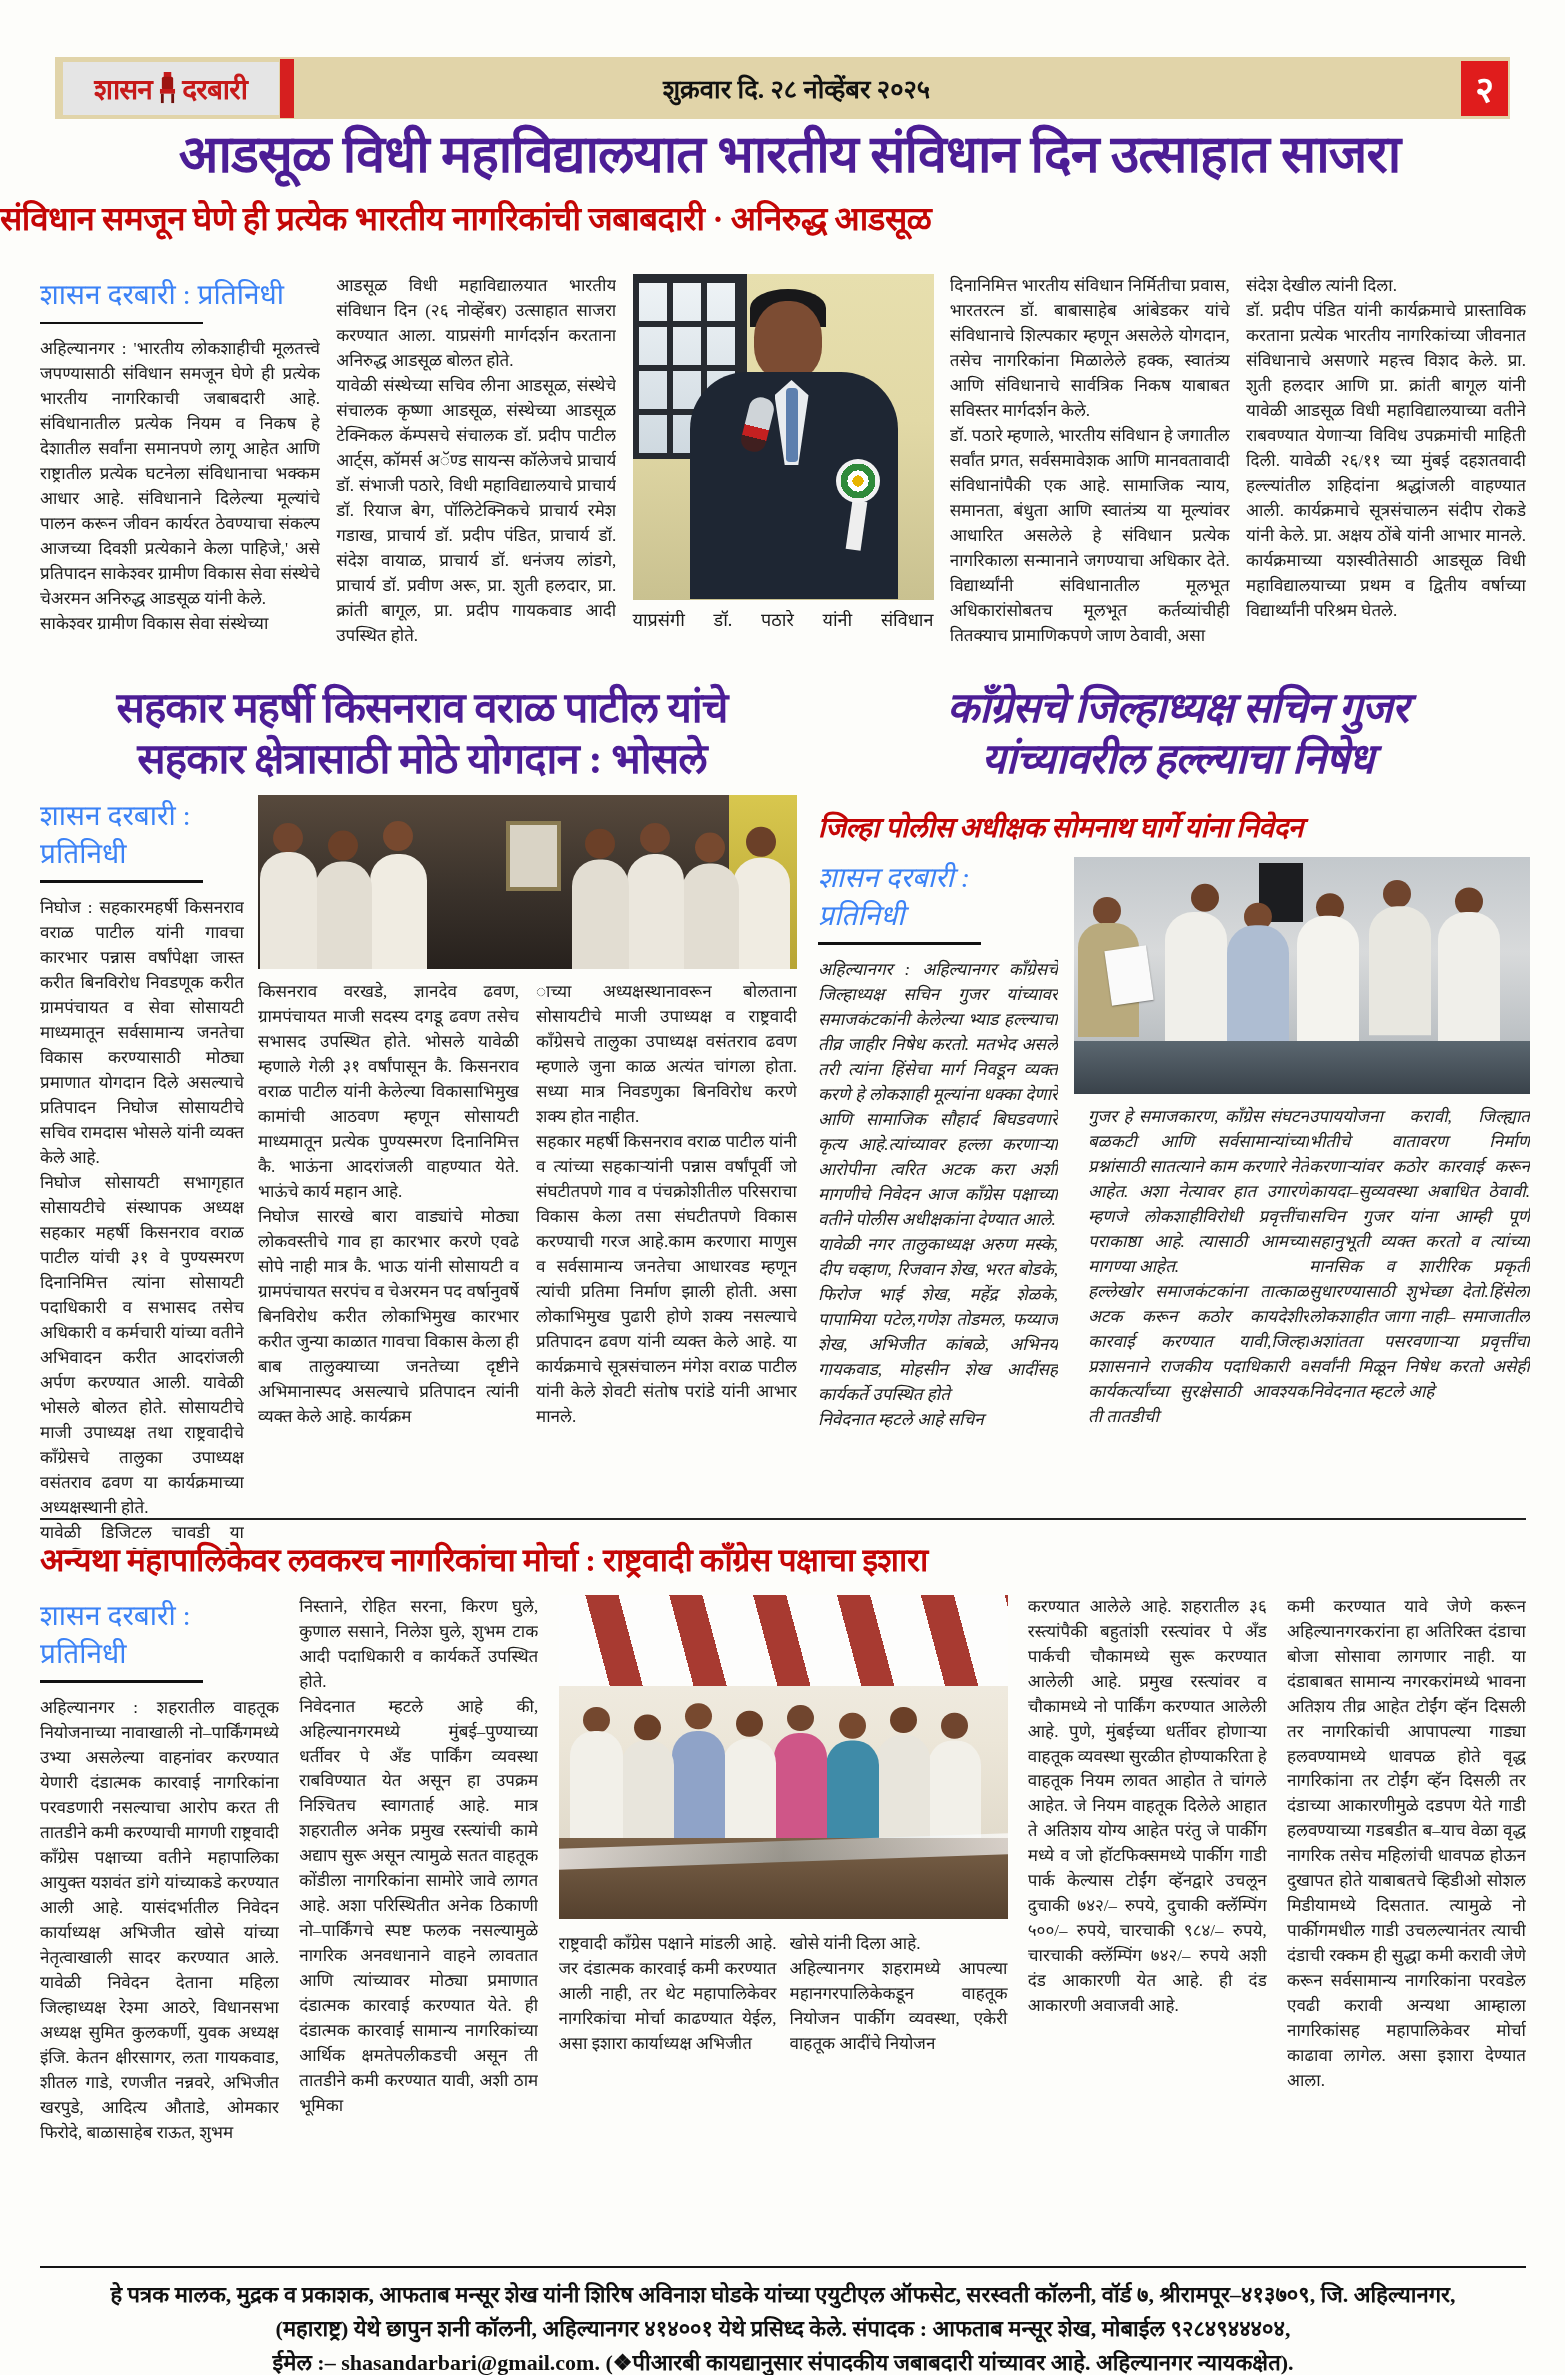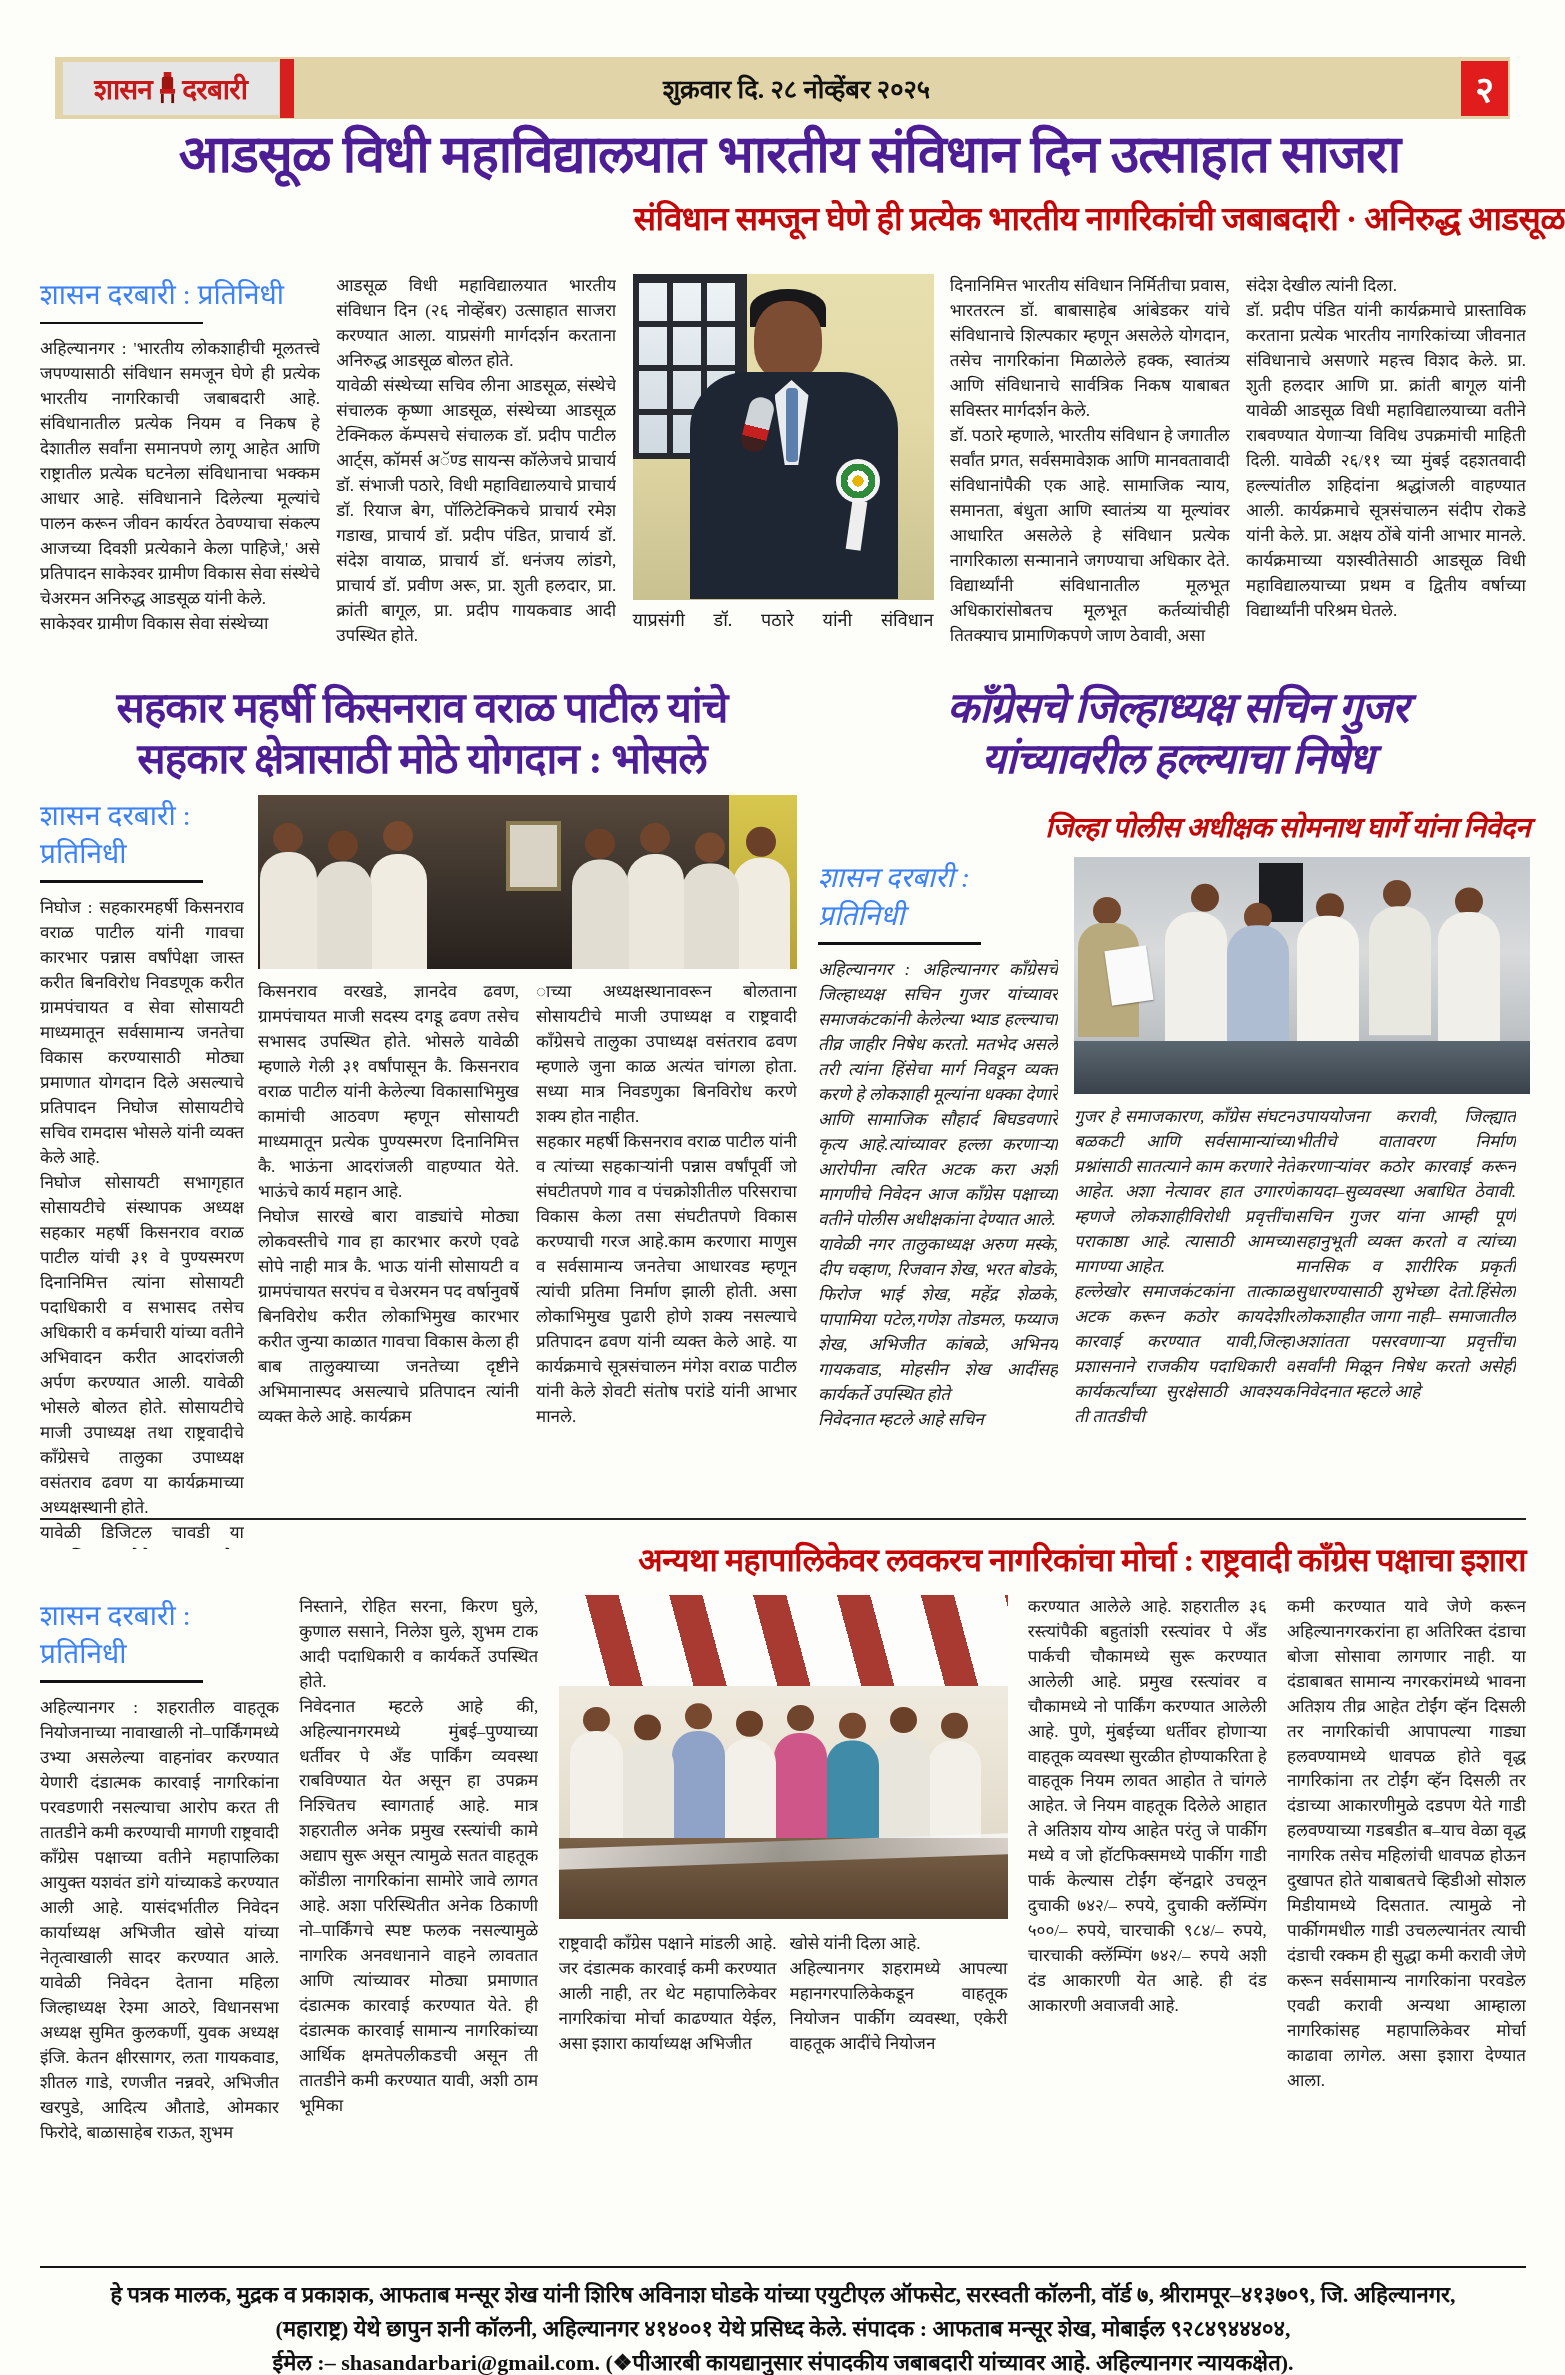--- a/index.html
+++ b/index.html
@@ -21,21 +21,21 @@
   .masthead-word{font-weight:bold;font-size:28px;color:#c61a1a;letter-spacing:-0.9px;}
   .masthead-strip{position:absolute;left:225px;top:1.9px;height:59px;width:14px;background:#d61f1f;}
   .issue-date{flex:1;text-align:center;font-weight:bold;font-size:25.6px;color:#111;padding-left:28px;}
   .pagenum-box{
     position:absolute;right:1.9px;top:3.8px;width:47px;height:55px;background:#e01c1c;
     display:flex;align-items:center;justify-content:center;
     color:#fff;font-weight:bold;font-size:36px;
   }
   
   .headline{font-weight:bold;color:#4c1d95;text-align:center;letter-spacing:-0.9px;line-height:1.22;margin-left:7px;}
-  .subhead{font-weight:bold;color:#c40606;text-align:right;letter-spacing:-0.5px;}
+  .subhead{font-weight:bold;color:#c40606;text-align:left;letter-spacing:-0.5px;}
   .byline{font-size:28px;color:#3b82f6;}
   .byline-rule{width:163px;height:2.8px;background:#111;margin:9.5px 0 13.2px 0;}
   .col{
     font-size:17px;line-height:1.47;text-align:justify;color:#1c1c1c;
     white-space:pre-line;overflow:hidden;
   }
   .photo{position:relative;overflow:hidden;background:#888;}
   .caption{font-size:18px;line-height:1.4;text-align:justify;text-align-last:justify;margin-top:7.6px;}
   .rule-h{position:absolute;height:1.9px;background:#222;}
   
@@ -54,21 +54,21 @@
   #photo2{width:539px;height:174px;}
   .a2-subcols{display:flex;justify-content:space-between;margin-top:11.4px;}
   .a2-subcols .col{width:261px;height:505px;}
   .a3{position:absolute;top:683px;left:818px;width:712px;font-style:italic;}
   .a3-headline{font-size:42px;}
   .a3-subhead{font-size:28px;margin-top:22px;}
   .a3-body{display:flex;justify-content:space-between;margin-top:11.4px;height:611px;}
   .a3-col1{width:240px;height:606px;}
   .a3-right{width:456px;}
   #photo3{width:456px;height:237px;}
-  .a3-subcols{display:flex;justify-content:flex-start;margin-top:11.4px;}
+  .a3-subcols{display:flex;justify-content:flex-end;margin-top:11.4px;}
   .a3-subcols .col{width:221px;height:352px;}
   .mid-rule{top:1518px;left:40px;width:1486px;}
   
   .a4{position:absolute;top:1529px;left:40px;width:1486px;}
   .a4-headline{font-size:51px;}
   .a4-subhead{font-size:32px;margin-top:7.6px;}
   .a4-body{display:flex;justify-content:space-between;margin-top:15px;height:568px;}
   .a4-col{width:239px;height:564px;}
   .a4-mid{width:449px;}
   #photo4{width:449px;height:324px;}

